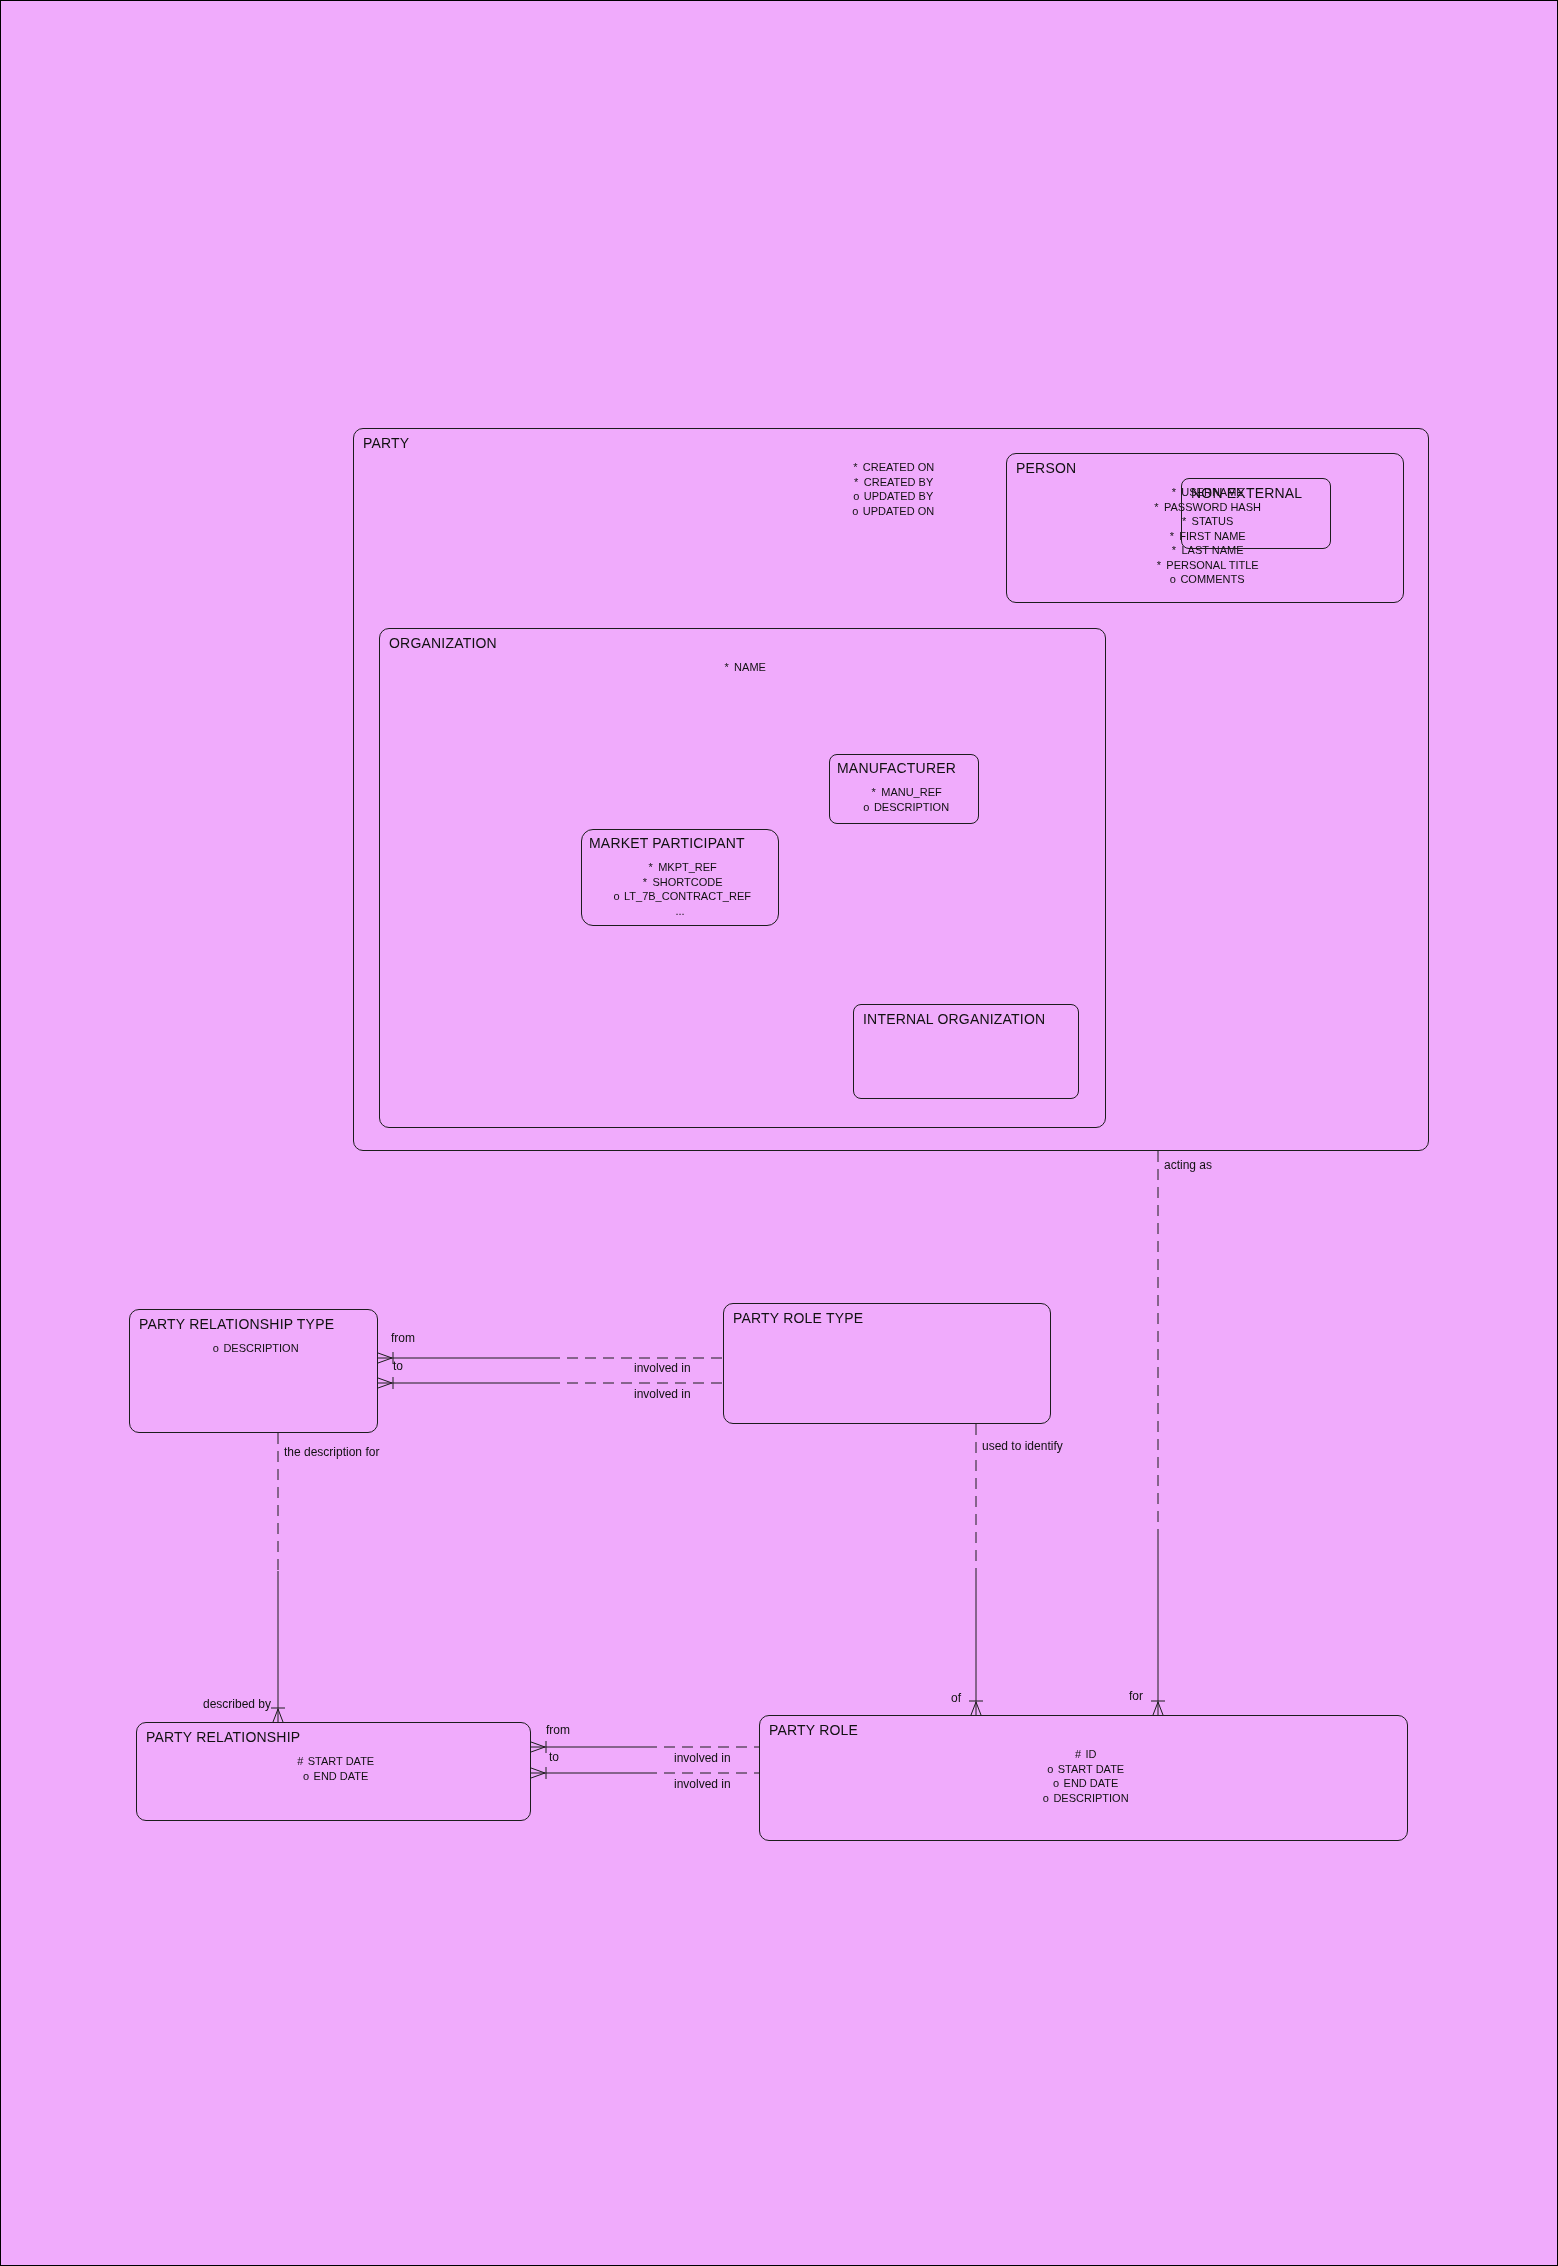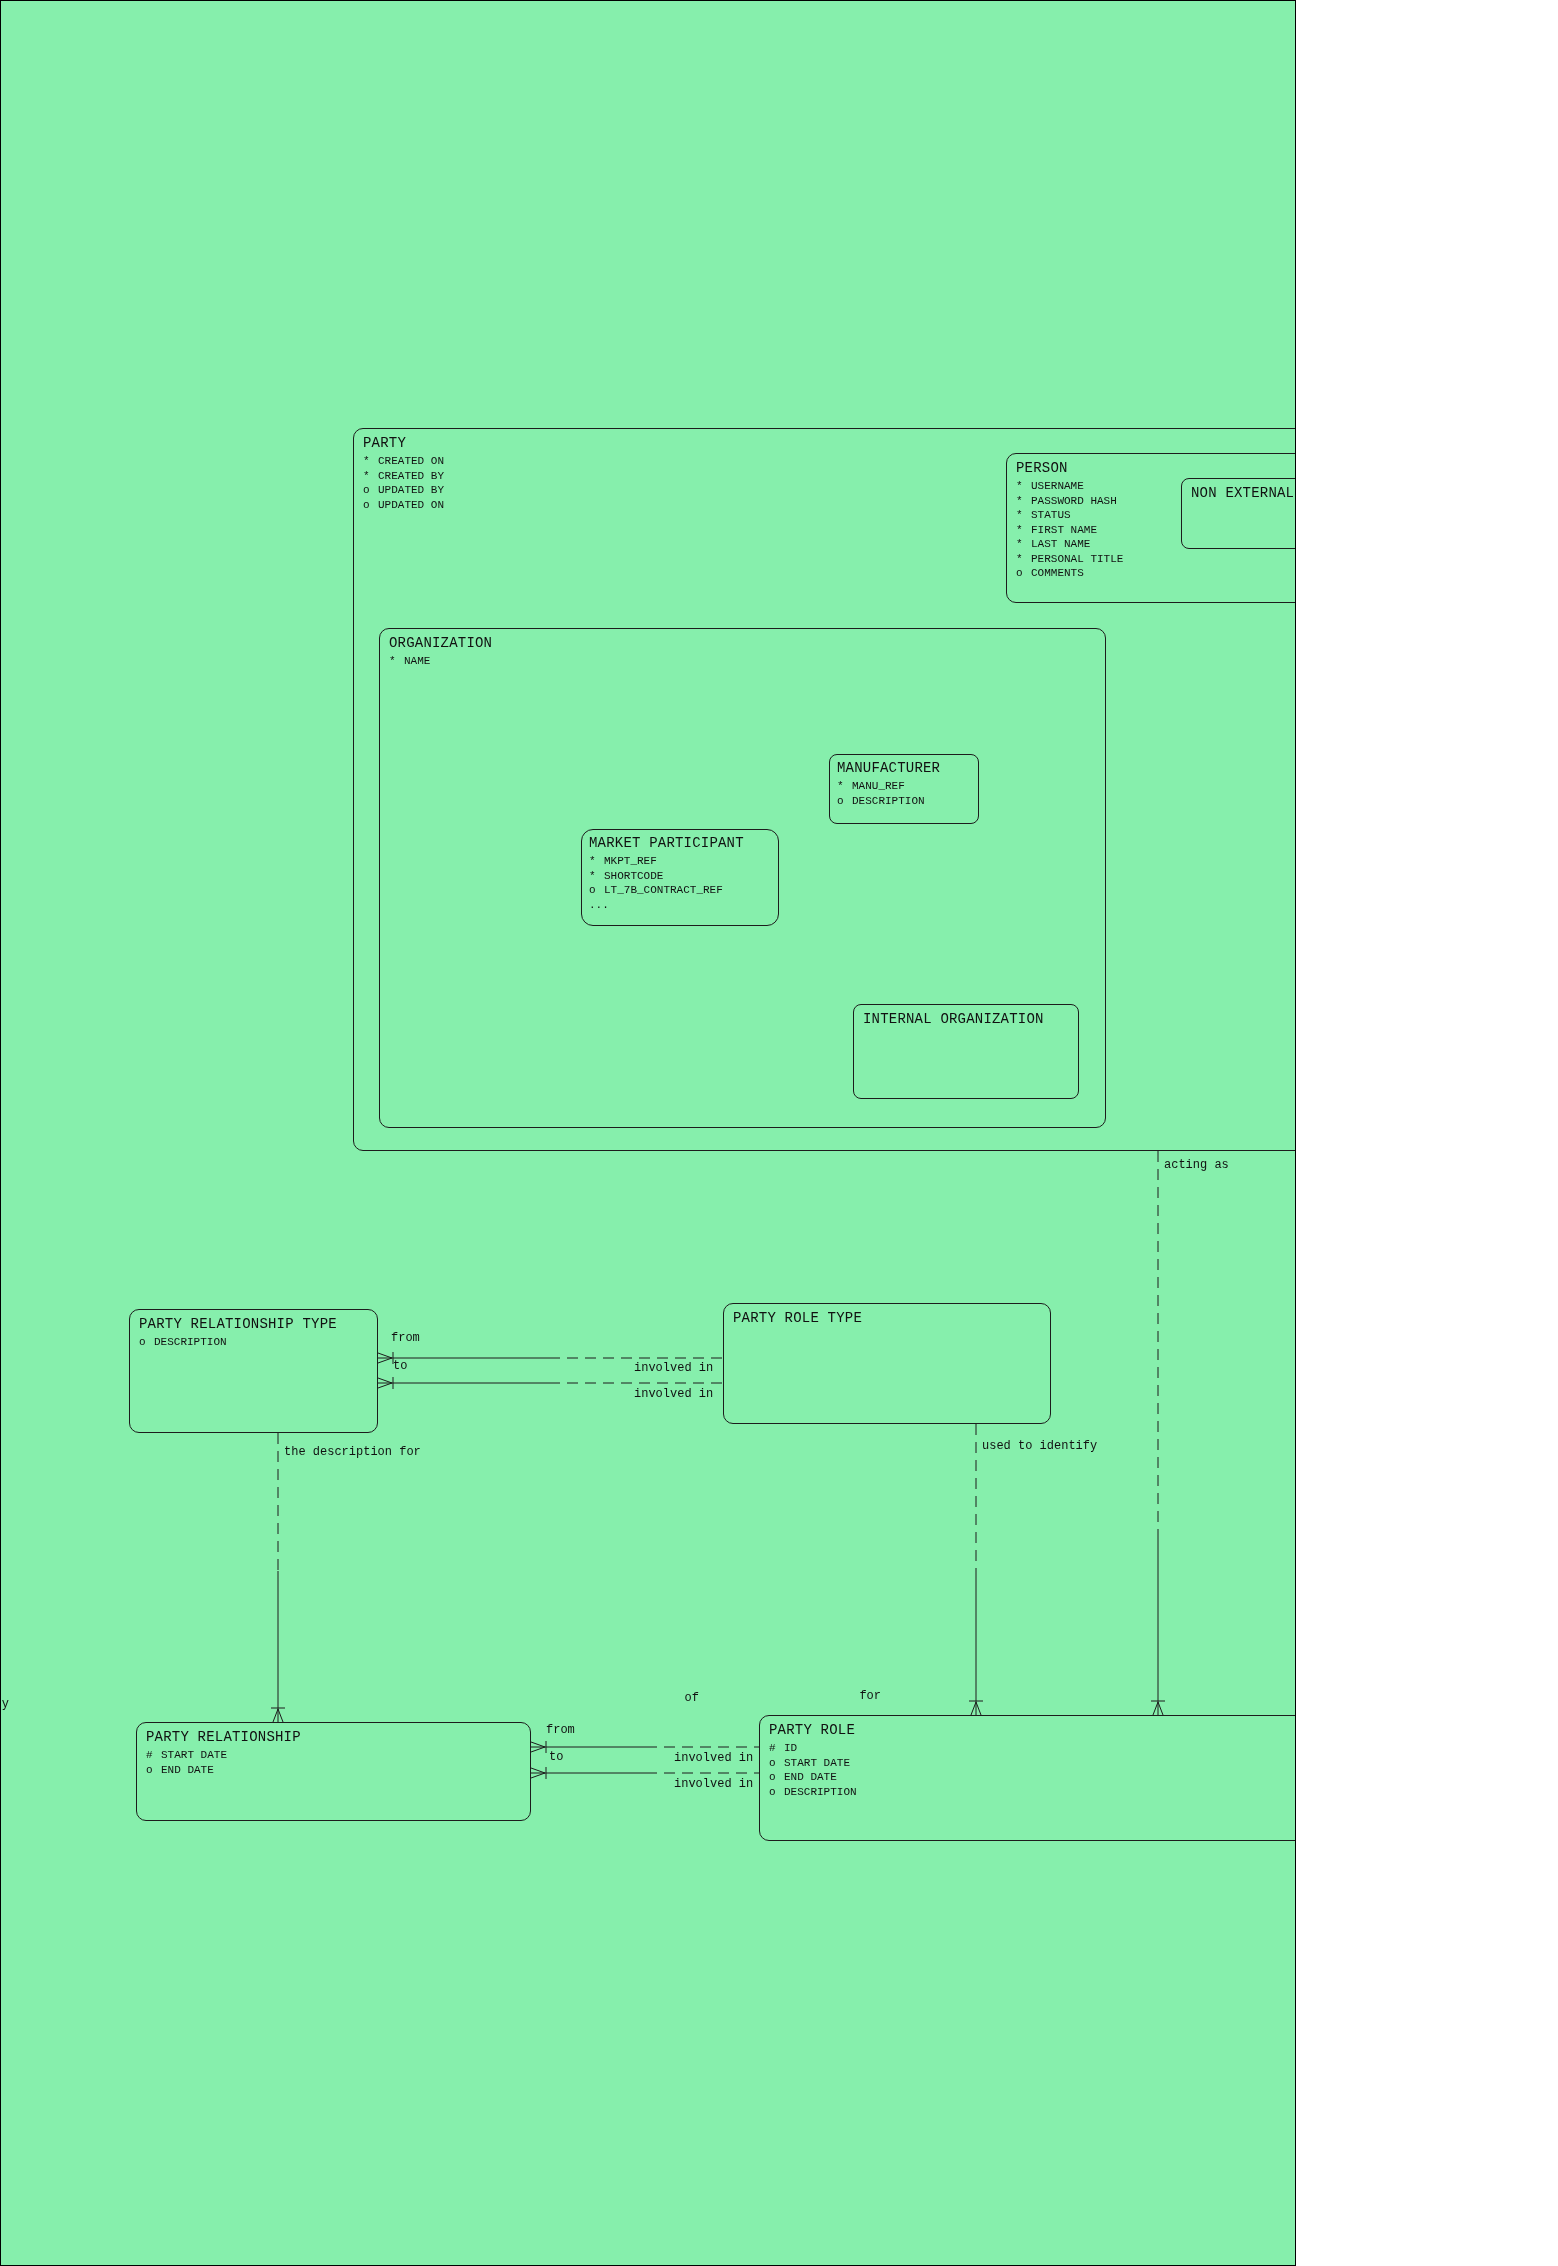--- a/index.html
+++ b/index.html
@@ -1,41 +1,41 @@
 <!DOCTYPE html>
 <html><head>
 <meta charset="utf-8">
 <style>
   html,body{margin:0;padding:0;background:#ffffff;}
   .page{
     position:relative;
-    width:1296px;height:2266px;
-    background:#86efac;
+    width:1558px;height:2266px;
+    background:#f0abfc;
     border:1px solid #000;
     box-sizing:border-box;
-    font-family:Liberation Mono, monospace;
+    font-family:Liberation Sans, sans-serif;
     color:#111;
     overflow:hidden;
   }
   .entity{
     position:absolute;
     border:1px solid #1c1c1c;
     border-radius:10px;
     background:transparent;
     box-sizing:border-box;
     padding:5px 9px;
   }
   .entity .title{
     display:block;
     font-size:14px;
     line-height:19px;
     letter-spacing:0.2px;
     white-space:nowrap;
   }
-  .attrs{margin-top:1px;}
+  .attrs{margin-top:7px;text-align:center;}
   .attr{
     font-size:11px;
     line-height:14.5px;
     white-space:nowrap;
   }
   .attr .mk{display:inline-block;width:15px;}
   .rlabel{
     position:absolute;
     font-size:12px;
     line-height:14px;

